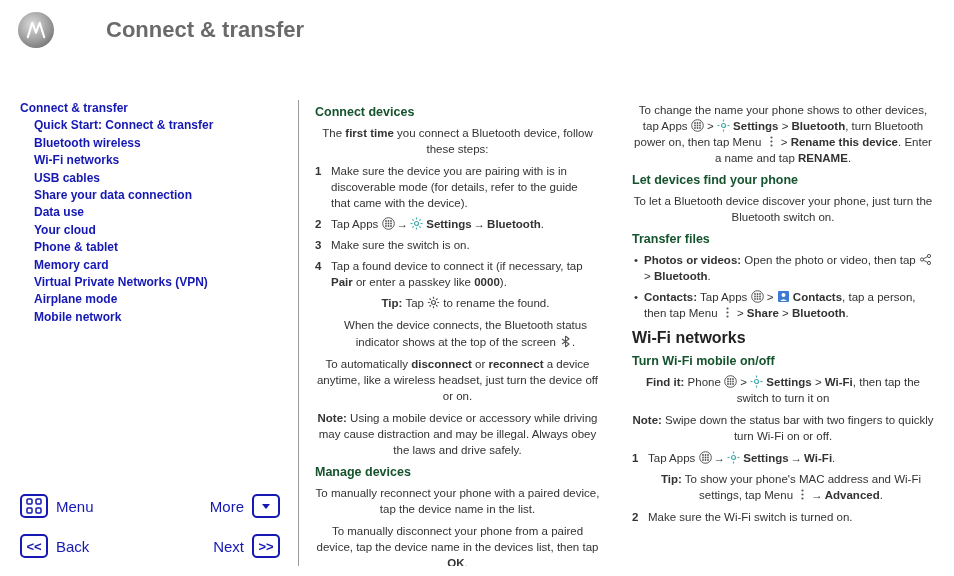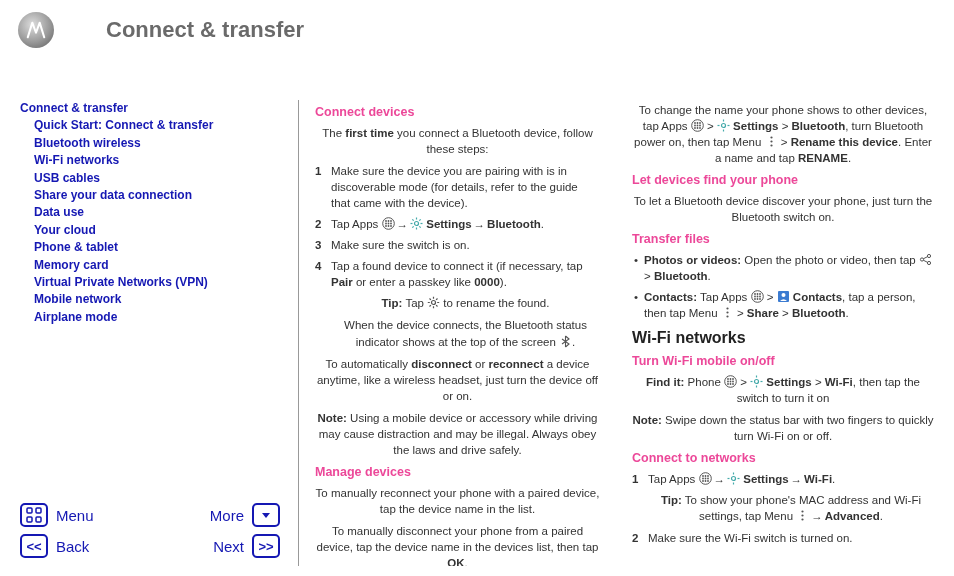--- a/index.html
+++ b/index.html
@@ -12,32 +12,32 @@
   .logo svg { width:22px; height:22px; }
   h1.title { margin-left:52px; font-size:22px; font-weight:600; color:#6a6a6a; }
 
   
   .nav { position:absolute; left:20px; top:100px; width:250px; font-size:12px; line-height:1.45; }
   .nav a { display:block; color:#1518b3; text-decoration:none; font-weight:700; }
   .nav .sub { padding-left:14px; }
 
   
   .footer { position:absolute; left:20px; bottom:18px; width:260px; }
-  .frow { display:flex; justify-content:space-between; align-items:center; margin-top:7px; }
+  .frow { display:flex; justify-content:space-between; align-items:center; margin-top:16px; }
   .fbtn { display:flex; align-items:center; gap:8px; color:#1518b3; font-size:15px; font-weight:500; }
   .fbtn.right { flex-direction:row-reverse; }
   .ficon { width:28px; height:24px; border:2px solid #1518b3; border-radius:5px; display:flex; align-items:center; justify-content:center; color:#1518b3; font-size:13px; font-weight:bold; }
   .ficon svg { width:16px; height:16px; }
 
   
   .col { position:absolute; top:100px; bottom:10px; width:302px; font-size:11.5px; line-height:1.4; color:#333; overflow:hidden; }
   .col1 { left:298px; border-left:1px solid #999; padding-left:16px; }
   .col2 { left:632px; }
   .col h2 { font-size:16px; font-weight:700; margin:6px 0 4px; color:#222; }
-  .col h3 { font-size:12.5px; font-weight:700; margin:4px 0 3px; color:#ec4899; }
+  .col h3 { font-size:12.5px; font-weight:700; margin:4px 0 3px; color:#14532d; }
   .col p { margin:2px 0 6px;text-align:center; }
   .col ol { list-style:none; margin:2px 0 4px; }
   .col ol li { position:relative; padding-left:16px; margin-bottom:5px; }
   .col ol li .num { position:absolute; left:0; top:0; font-weight:700; }
   .col ul { list-style:none; margin:2px 0 4px; }
   .col ul li { position:relative; padding-left:12px; margin-bottom:5px; }
   .col ul li::before { content:"•"; position:absolute; left:2px; top:0; }
   b { font-weight:700; }
 
   .iicon { display:inline-flex; width:13px; height:13px; vertical-align:-2px; align-items:center; justify-content:center; }
@@ -64,22 +64,22 @@
       <a>Quick Start: Connect &amp; transfer</a>
       <a>Bluetooth wireless</a>
       <a>Wi-Fi networks</a>
       <a>USB cables</a>
       <a>Share your data connection</a>
       <a>Data use</a>
       <a>Your cloud</a>
       <a>Phone &amp; tablet</a>
       <a>Memory card</a>
       <a>Virtual Private Networks (VPN)</a>
+      <a>Airplane mode</a>
       <a>Mobile network</a>
-      <a>Airplane mode</a>
     </div>
   </div>
 
   <div class="footer">
     <div class="frow">
       <div class="fbtn">
         <div class="ficon">
             <svg viewBox="0 0 16 16">
               <rect x="1" y="1" width="5" height="5" rx="1" fill="none" stroke="#1518b3" stroke-width="1.5"></rect>
               <rect x="10" y="1" width="5" height="5" rx="1" fill="none" stroke="#1518b3" stroke-width="1.5"></rect>
@@ -261,21 +261,20 @@
             <g stroke="#4aa" stroke-width="1.2">
               <line x1="6.5" y1="0.5" x2="6.5" y2="2.5"></line>
               <line x1="6.5" y1="10.5" x2="6.5" y2="12.5"></line>
               <line x1="0.5" y1="6.5" x2="2.5" y2="6.5"></line>
               <line x1="10.5" y1="6.5" x2="12.5" y2="6.5"></line>
             </g>
           </svg>
         </span><b> Settings</b><span> &gt; </span><b>Wi-Fi</b><span>, then tap the switch to turn it on</span></p>
     <p><b>Note:</b><span> Swipe down the status bar with two fingers to quickly turn Wi-Fi on or off.</span></p>
 
-    <h3>Connect to networks</h3>
     <ol>
       <li><span class="num">1</span><span>Tap Apps </span><span class="iicon">
             <svg viewBox="0 0 13 13">
               <circle cx="6.5" cy="6.5" r="5.8" fill="none" stroke="#555" stroke-width="1"></circle>
               <circle cx="4" cy="4" r="0.9" fill="#555"></circle>
               <circle cx="6.5" cy="4" r="0.9" fill="#555"></circle>
               <circle cx="9" cy="4" r="0.9" fill="#555"></circle>
               <circle cx="4" cy="6.5" r="0.9" fill="#555"></circle>
               <circle cx="6.5" cy="6.5" r="0.9" fill="#555"></circle>
               <circle cx="9" cy="6.5" r="0.9" fill="#555"></circle>

